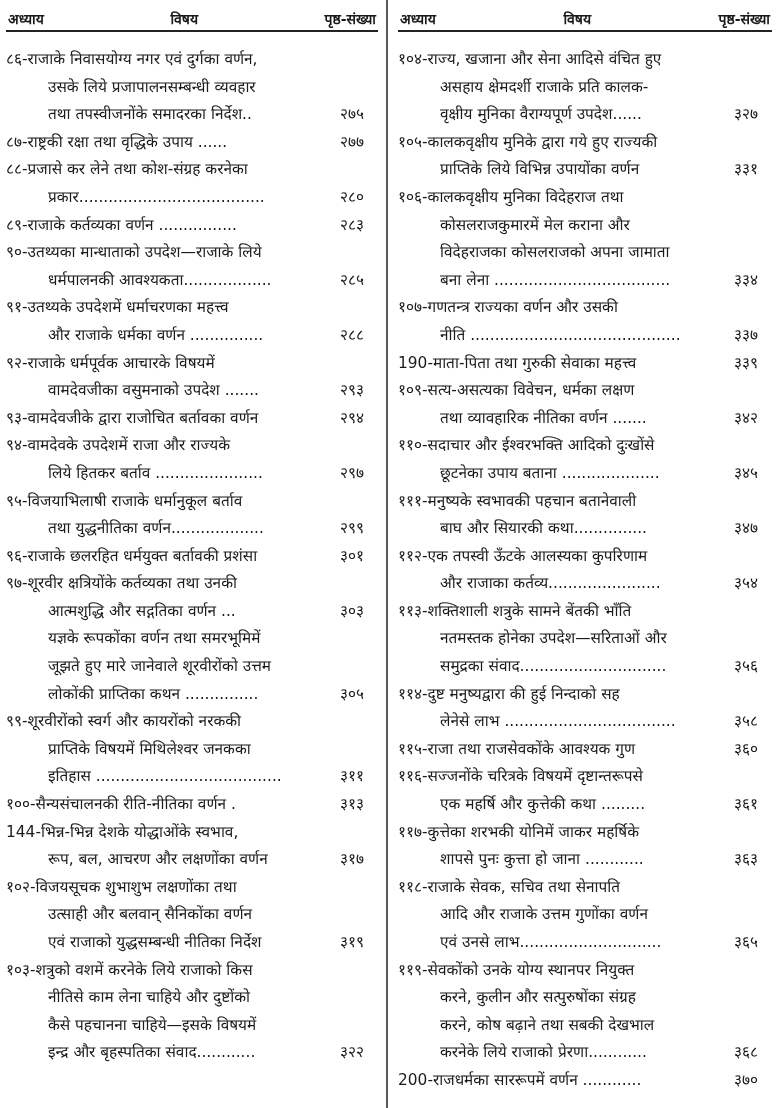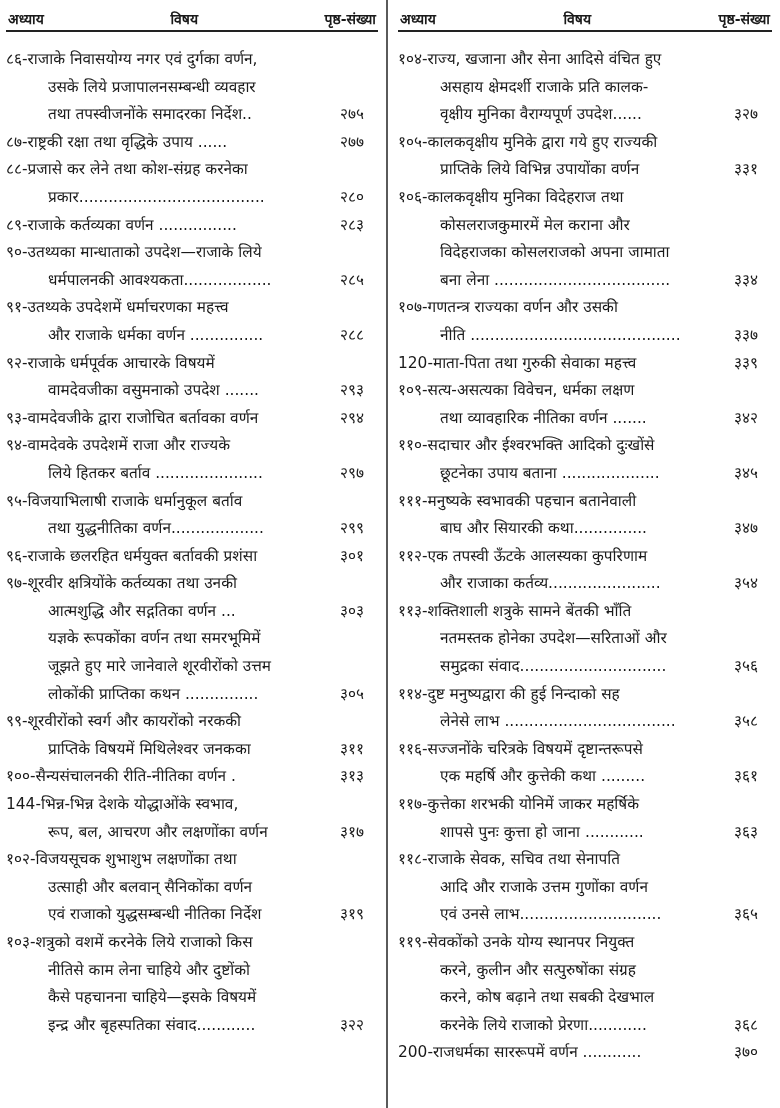--- a/index.html
+++ b/index.html
@@ -129,20 +129,21 @@
             <div class="line cont">यज्ञके रूपकोंका वर्णन तथा समरभूमिमें</div>
             <div class="line cont">जूझते हुए मारे जानेवाले शूरवीरोंको उत्तम</div>
             <div class="line cont">लोकोंकी प्राप्तिका कथन ...............</div>
           </div>
           <div class="pg">३०५</div>
         </div>
         <div class="entry">
           <div class="body">
             <div class="line">९९-शूरवीरोंको स्वर्ग और कायरोंको नरककी</div>
             <div class="line cont">प्राप्तिके विषयमें मिथिलेश्वर जनकका</div>
+            <div class="line cont">इतिहास ......................................</div>
           </div>
           <div class="pg">३११</div>
         </div>
         <div class="entry">
           <div class="body">
             <div class="line">१००-सैन्यसंचालनकी रीति-नीतिका वर्णन .</div>
           </div>
           <div class="pg">३१३</div>
         </div>
         <div class="entry">
@@ -207,21 +208,21 @@
         </div>
         <div class="entry">
           <div class="body">
             <div class="line">१०७-गणतन्त्र राज्यका वर्णन और उसकी</div>
             <div class="line cont">नीति ...........................................</div>
           </div>
           <div class="pg">३३७</div>
         </div>
         <div class="entry">
           <div class="body">
-            <div class="line">120-माता-पिता तथा गुरुकी सेवाका महत्त्व</div>
+            <div class="line">190-माता-पिता तथा गुरुकी सेवाका महत्त्व</div>
           </div>
           <div class="pg">३३९</div>
         </div>
         <div class="entry">
           <div class="body">
             <div class="line">१०९-सत्य-असत्यका विवेचन, धर्मका लक्षण</div>
             <div class="line cont">तथा व्यावहारिक नीतिका वर्णन .......</div>
           </div>
           <div class="pg">३४२</div>
         </div>
@@ -253,20 +254,26 @@
             <div class="line cont">समुद्रका संवाद..............................</div>
           </div>
           <div class="pg">३५६</div>
         </div>
         <div class="entry">
           <div class="body">
             <div class="line">११४-दुष्ट मनुष्यद्वारा की हुई निन्दाको सह</div>
             <div class="line cont">लेनेसे लाभ ...................................</div>
           </div>
           <div class="pg">३५८</div>
+        </div>
+        <div class="entry">
+          <div class="body">
+            <div class="line">११५-राजा तथा राजसेवकोंके आवश्यक गुण</div>
+          </div>
+          <div class="pg">३६०</div>
         </div>
         <div class="entry">
           <div class="body">
             <div class="line">११६-सज्जनोंके चरित्रके विषयमें दृष्टान्तरूपसे</div>
             <div class="line cont">एक महर्षि और कुत्तेकी कथा .........</div>
           </div>
           <div class="pg">३६१</div>
         </div>
         <div class="entry">
           <div class="body">

